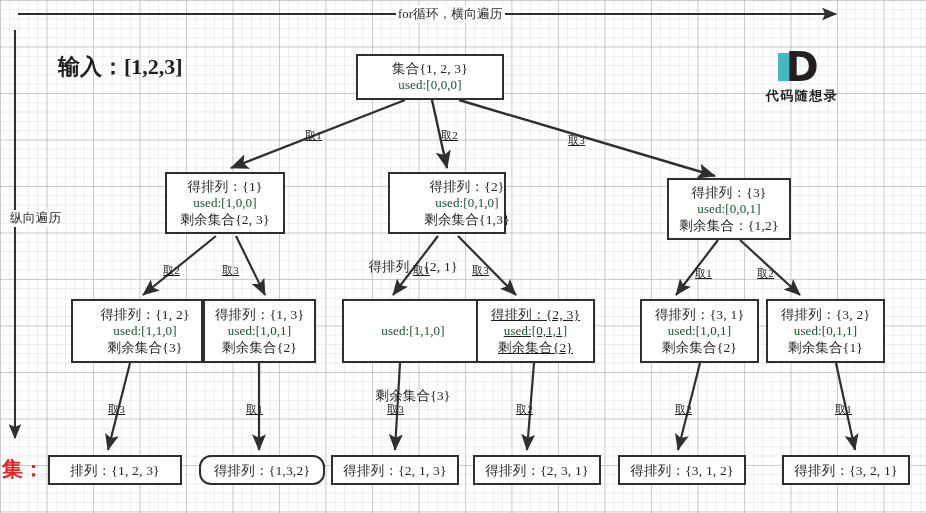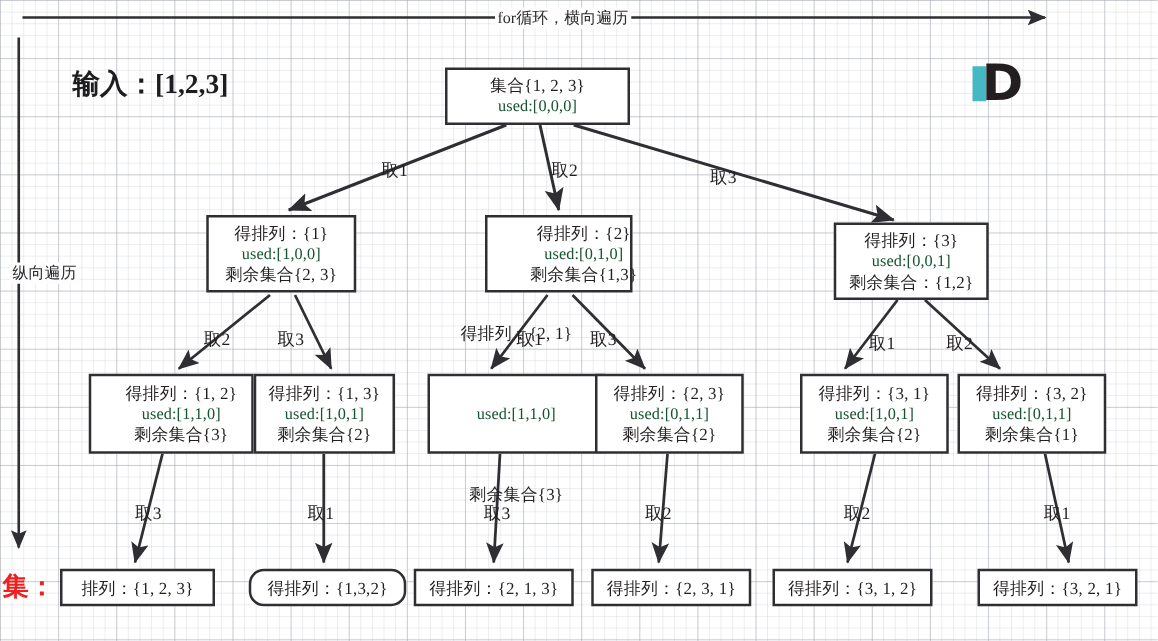--- a/index.html
+++ b/index.html
@@ -35,26 +35,27 @@
     align-items:center;
     line-height:1.26;
     z-index:3;
   }
   .node .ln{white-space:nowrap;font-size:13.5px;letter-spacing:.2px;}
   .node .used{color:#14532d;font-size:13px;letter-spacing:.1px;}
   .leaf{height:30px;}
   .leaf .ln{font-size:13.5px;}
   .edge-label{
     position:absolute;
-    font-size:14px;
+    font-size:11px;
     color:#231f20;
     background:transparent;
     white-space:nowrap;
     z-index:4;
     letter-spacing:.3px;
+    text-decoration:underline;
   }
   .axis-label{
     position:absolute;
     font-size:12.8px;
     color:#2c2c30;
     white-space:nowrap;
     background:#fdfdfd;
     padding:0 2px;
     z-index:4;
   }
@@ -142,20 +143,21 @@
   <div class="axis-label" style="left:8px;top:210px;">纵向遍历</div>
 
   <div id="input-label">输入：[1,2,3]</div>
   <div id="set-label">集：</div>
 
   <div id="logo">
     <div class="mark">
       <div class="bar"></div>
       <div class="dglyph">D</div>
     </div>
+    <div class="ltxt">代码随想录</div>
   </div>
 
   <div class="node" style="left:356px;top:54px;width:148px;height:46px;">
     <div class="ln">集合{1, 2, 3}</div>
     <div class="ln used">used:[0,0,0]</div>
   </div>
 
   <div class="node" style="left:165px;top:172px;width:120px;height:62px;">
     <div class="ln">得排列：{1}</div>
     <div class="ln used">used:[1,0,0]</div>
@@ -180,37 +182,37 @@
   <div class="node" style="left:203px;top:299px;width:113px;height:64px;">
     <div class="ln">得排列：{1, 3}</div>
     <div class="ln used">used:[1,0,1]</div>
     <div class="ln">剩余集合{2}</div>
   </div>
   <div class="node" style="left:342px;top:299px;width:142px;height:64px;gap:48px;">
     <div class="ln">得排列：{2, 1}</div>
     <div class="ln used">used:[1,1,0]</div>
     <div class="ln">剩余集合{3}</div>
   </div>
-  <div class="node" style="left:476px;top:299px;width:119px;height:64px;">
+  <div class="node" style="left:476px;top:299px;width:119px;height:64px;text-decoration:underline;">
     <div class="ln">得排列：{2, 3}</div>
     <div class="ln used">used:[0,1,1]</div>
     <div class="ln">剩余集合{2}</div>
   </div>
   <div class="node" style="left:640px;top:299px;width:119px;height:64px;">
     <div class="ln">得排列：{3, 1}</div>
     <div class="ln used">used:[1,0,1]</div>
     <div class="ln">剩余集合{2}</div>
   </div>
   <div class="node" style="left:766px;top:299px;width:119px;height:64px;text-align:right;">
     <div class="ln">得排列：{3, 2}</div>
     <div class="ln used">used:[0,1,1]</div>
     <div class="ln">剩余集合{1}</div>
   </div>
 
-  <div class="node leaf" style="left:48px;top:455px;width:124px;">
+  <div class="node leaf" style="left:48px;top:455px;width:134px;">
     <div class="ln">排列：{1, 2, 3}</div>
   </div>
   <div class="node leaf" style="left:199px;top:455px;width:126px;border-radius:12px;">
     <div class="ln">得排列：{1,3,2}</div>
   </div>
   <div class="node leaf" style="left:331px;top:455px;width:128px;">
     <div class="ln">得排列：{2, 1, 3}</div>
   </div>
   <div class="node leaf" style="left:473px;top:455px;width:128px;">
     <div class="ln">得排列：{2, 3, 1}</div>

